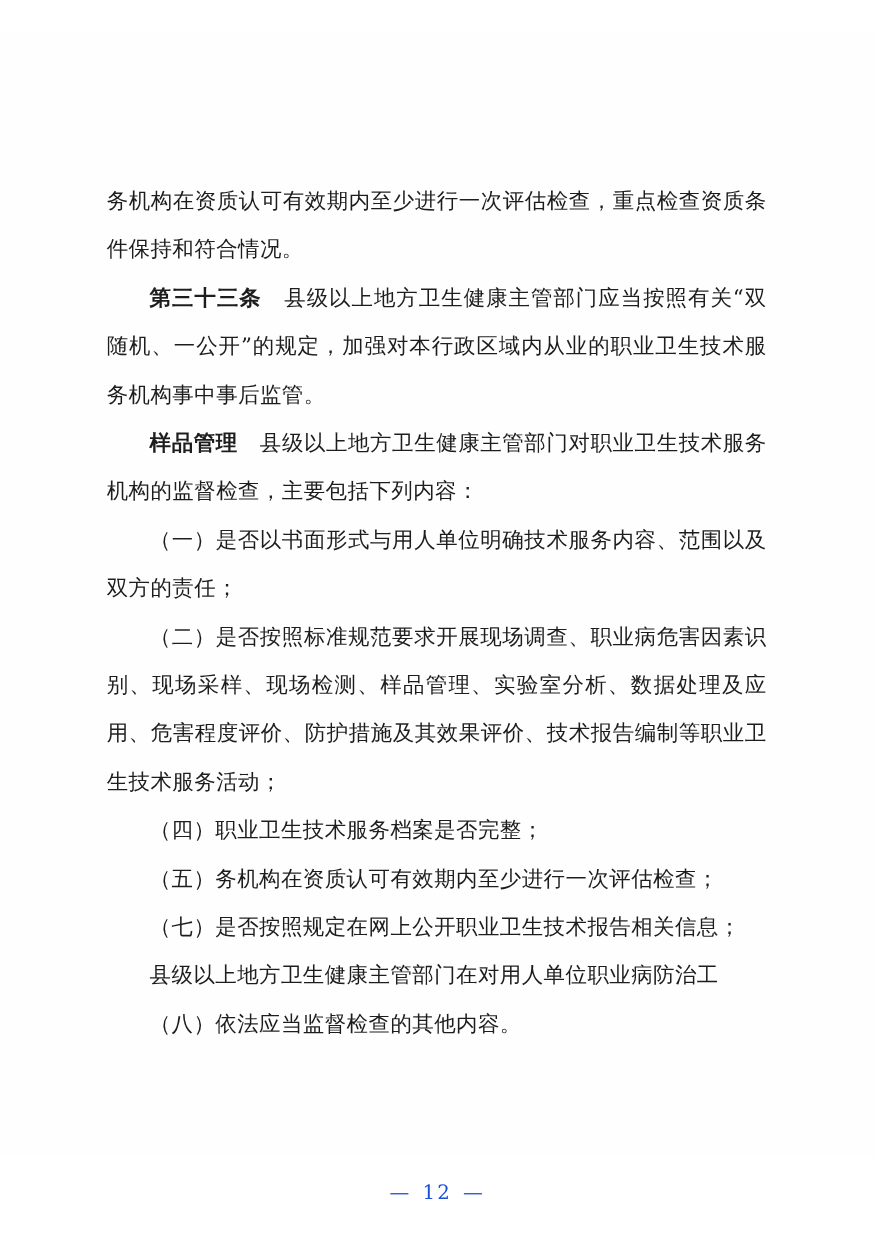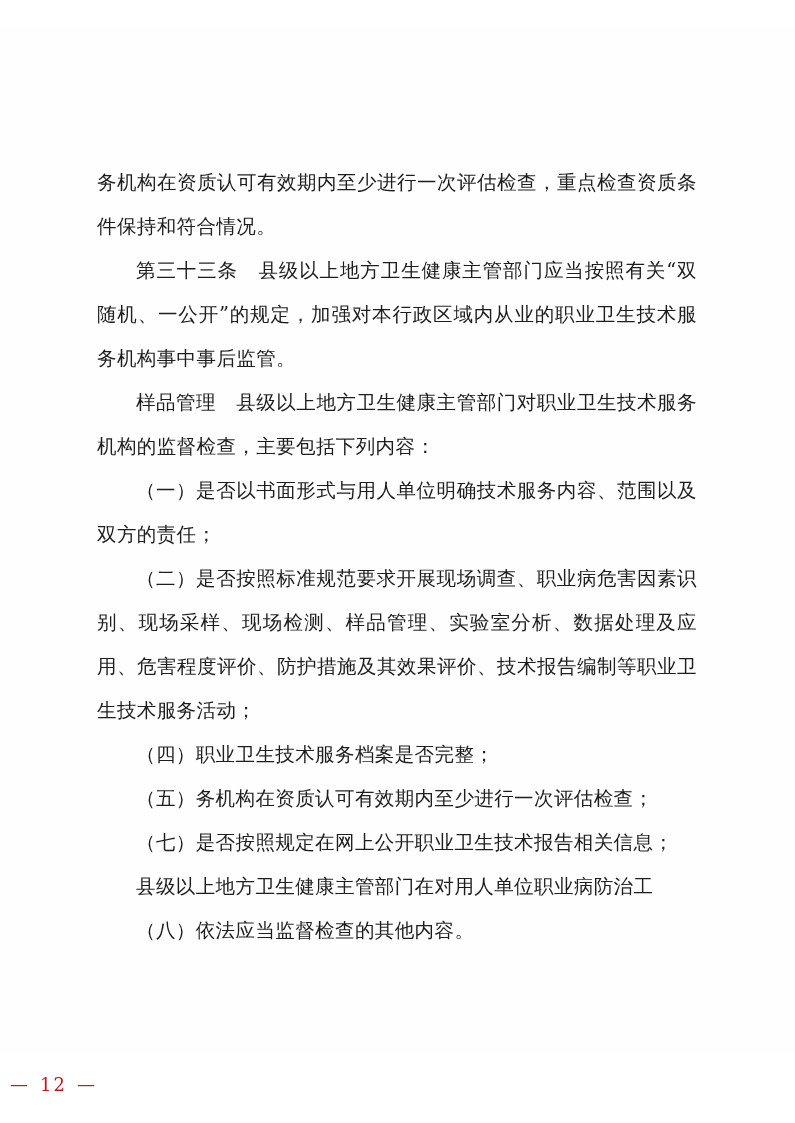--- a/index.html
+++ b/index.html
@@ -40,31 +40,31 @@
     color: #1d1d1d;
   }
   .para.indent {
     text-indent: 39px;
   }
   .para.noindent {
     text-indent: 0;
   }
   .para b,
   .bold {
-    font-weight: normal;
+    font-weight: bold;
   }
   .footer {
     position: absolute;
     left: 0;
     top: 1046px;
     width: 795px;
-    text-align: left;
+    text-align: center;
     font-size: 18px;
     letter-spacing: 2px;
-    color: #b91c1c;
+    color: #1d4ed8;
     font-family: "DejaVu Serif", "Liberation Serif", serif;
   }
   .footer .dash {
     display: inline-block;
     margin: 0 10px;
   }
 </style>
 </head>
 <body>
 

